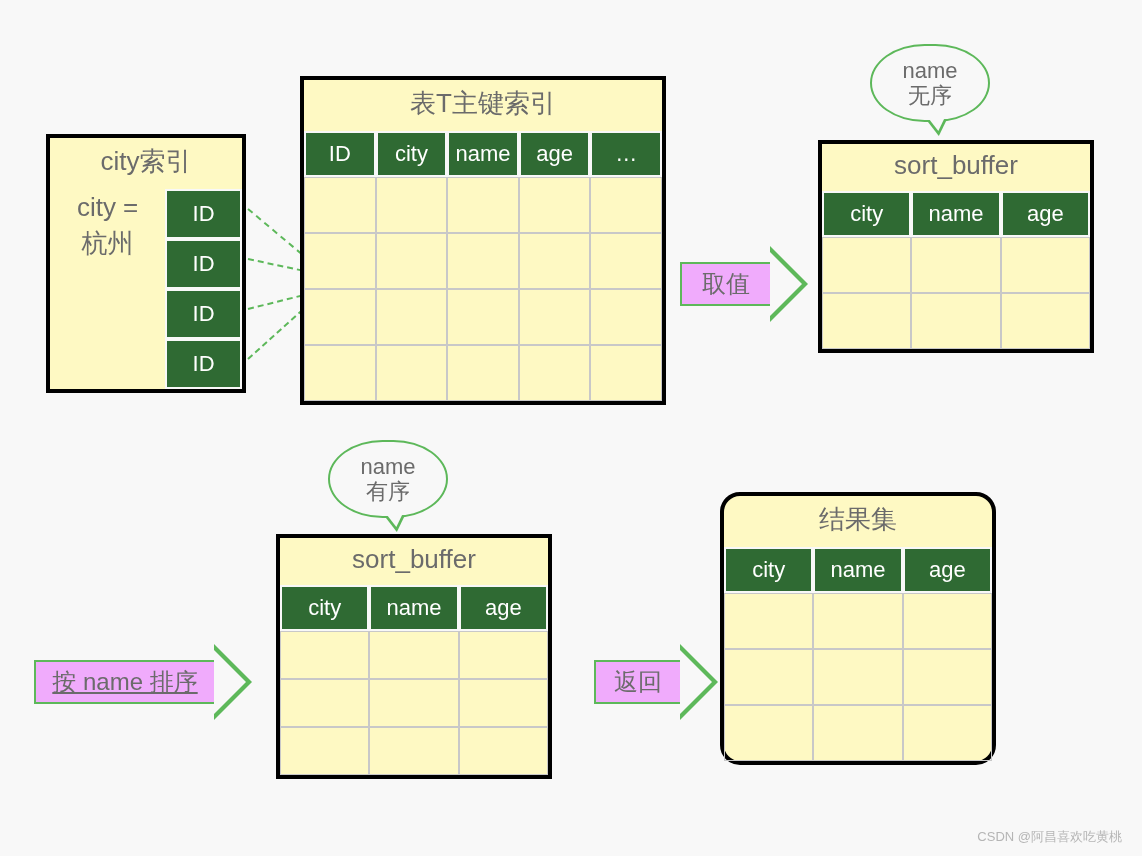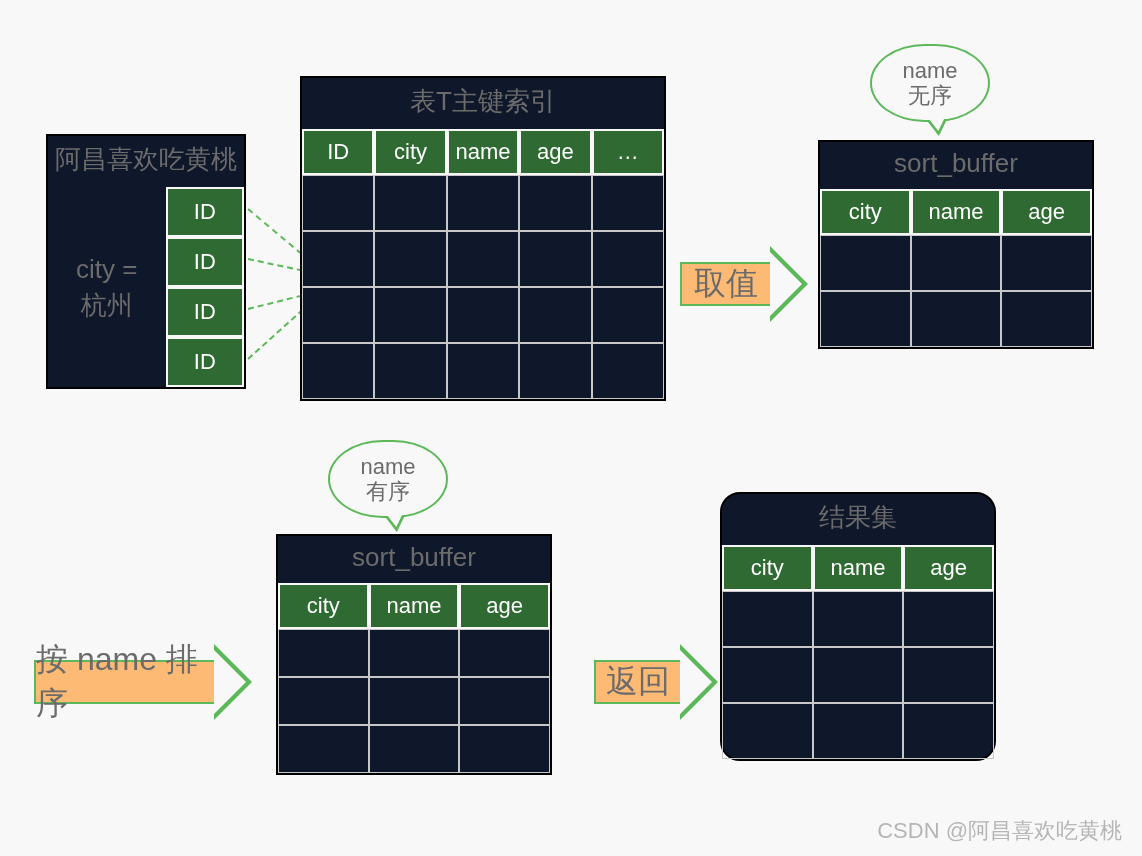--- a/index.html
+++ b/index.html
@@ -6,22 +6,22 @@
   body {
     width: 1142px;
     height: 856px;
     background: #f8f8f8;
     font-family: "Comic Sans MS", "Kaiti SC", "STKaiti", cursive, sans-serif;
     position: relative;
     overflow: hidden;
   }
   .box {
     position: absolute;
-    border: 2px solid #000000;
-    background: #0f172a;
+    border: 4px solid #000000;
+    background: #fef9c3;
   }
   .title {
     text-align: center;
     font-size: 26px;
     color: #6b6b6b;
     padding: 6px 4px 10px;
     white-space: nowrap;
   }
   .hdr-row { display: flex; }
   .hdr-cell {
@@ -38,21 +38,21 @@
     border: 1px solid #c8c8c8;
     flex: 1;
     height: 48px;
   }
   .body-cell.tall { height: 56px; }
 
   
   .city-box .city-row { display:flex; align-items:stretch; height:200px;}
   .city-left {
     width: 60%;
-    display:flex; flex-direction:column; align-items:center; justify-content:center;
+    display:flex; flex-direction:column; align-items:center; 
     font-size: 26px; color:#6b6b6b; line-height:1.4;
     border-right: none;
   }
   .city-right { width:40%; display:flex; flex-direction:column; }
   .id-cell {
     background:#2f6a33; color:#fff; text-align:center; font-size:22px;
     border:2px solid #f8f8f8; flex:1; display:flex; align-items:center; justify-content:center;
   }
 
   
@@ -85,23 +85,23 @@
   }
 
   
   .arrow {
     position:absolute;
     display:flex; align-items:center;
   }
   .arrow-shaft {
     border:2px solid #5db85a;
     border-right:none;
-    background:#fdba74;
+    background:#f0abfc;
     display:flex; align-items:center; justify-content:center;
-    color:#6b6b6b; font-size:32px;
+    color:#6b6b6b; font-size:24px;
     height:44px;
   }
   .arrow-head {
     width:0;height:0;
     border-top:38px solid transparent;
     border-bottom:38px solid transparent;
     border-left:38px solid #5db85a;
     position:relative;
   }
   .arrow-head::after{
@@ -117,30 +117,30 @@
   
   .dash {
     position:absolute;
     border-top:2px dashed #5db85a;
     transform-origin: left center;
   }
 
   .watermark {
     position:absolute;
     bottom:10px; right:20px;
-    font-size:22px;
+    font-size:13px;
     color: rgba(100,100,100,0.45);
     font-family: sans-serif;
   }
 </style>
 </head>
 <body>
 
 <div class="box city-box" style="left:46px; top:134px; width:200px;">
-  <div class="title">阿昌喜欢吃黄桃</div>
+  <div class="title">city索引</div>
   <div class="city-row">
     <div class="city-left">
       <span>city =</span>
       <span>杭州</span>
     </div>
     <div class="city-right">
       <div class="id-cell">ID</div>
       <div class="id-cell">ID</div>
       <div class="id-cell">ID</div>
       <div class="id-cell">ID</div>
@@ -216,21 +216,21 @@
       <div class="body-cell tall"></div>
     </div>
   <div class="body-row">
       <div class="body-cell tall"></div>
       <div class="body-cell tall"></div>
       <div class="body-cell tall"></div>
     </div>
 </div>
 
 <div class="arrow" style="left:34px; top:644px;">
-  <div class="arrow-shaft" style="width:180px;">按 name 排序</div>
+  <div class="arrow-shaft" style="width:180px;text-decoration:underline;">按 name 排序</div>
   <div class="arrow-head"></div>
 </div>
 
 <div class="bubble" style="left:328px; top:440px; width:120px; height:78px;">
   <span>name</span>
   <span>有序</span>
 </div>
 <div class="bubble-tail" style="left:386px; top:516px; transform:rotate(-6deg);"></div>
 
 <div class="box" style="left:276px; top:534px; width:276px;">

